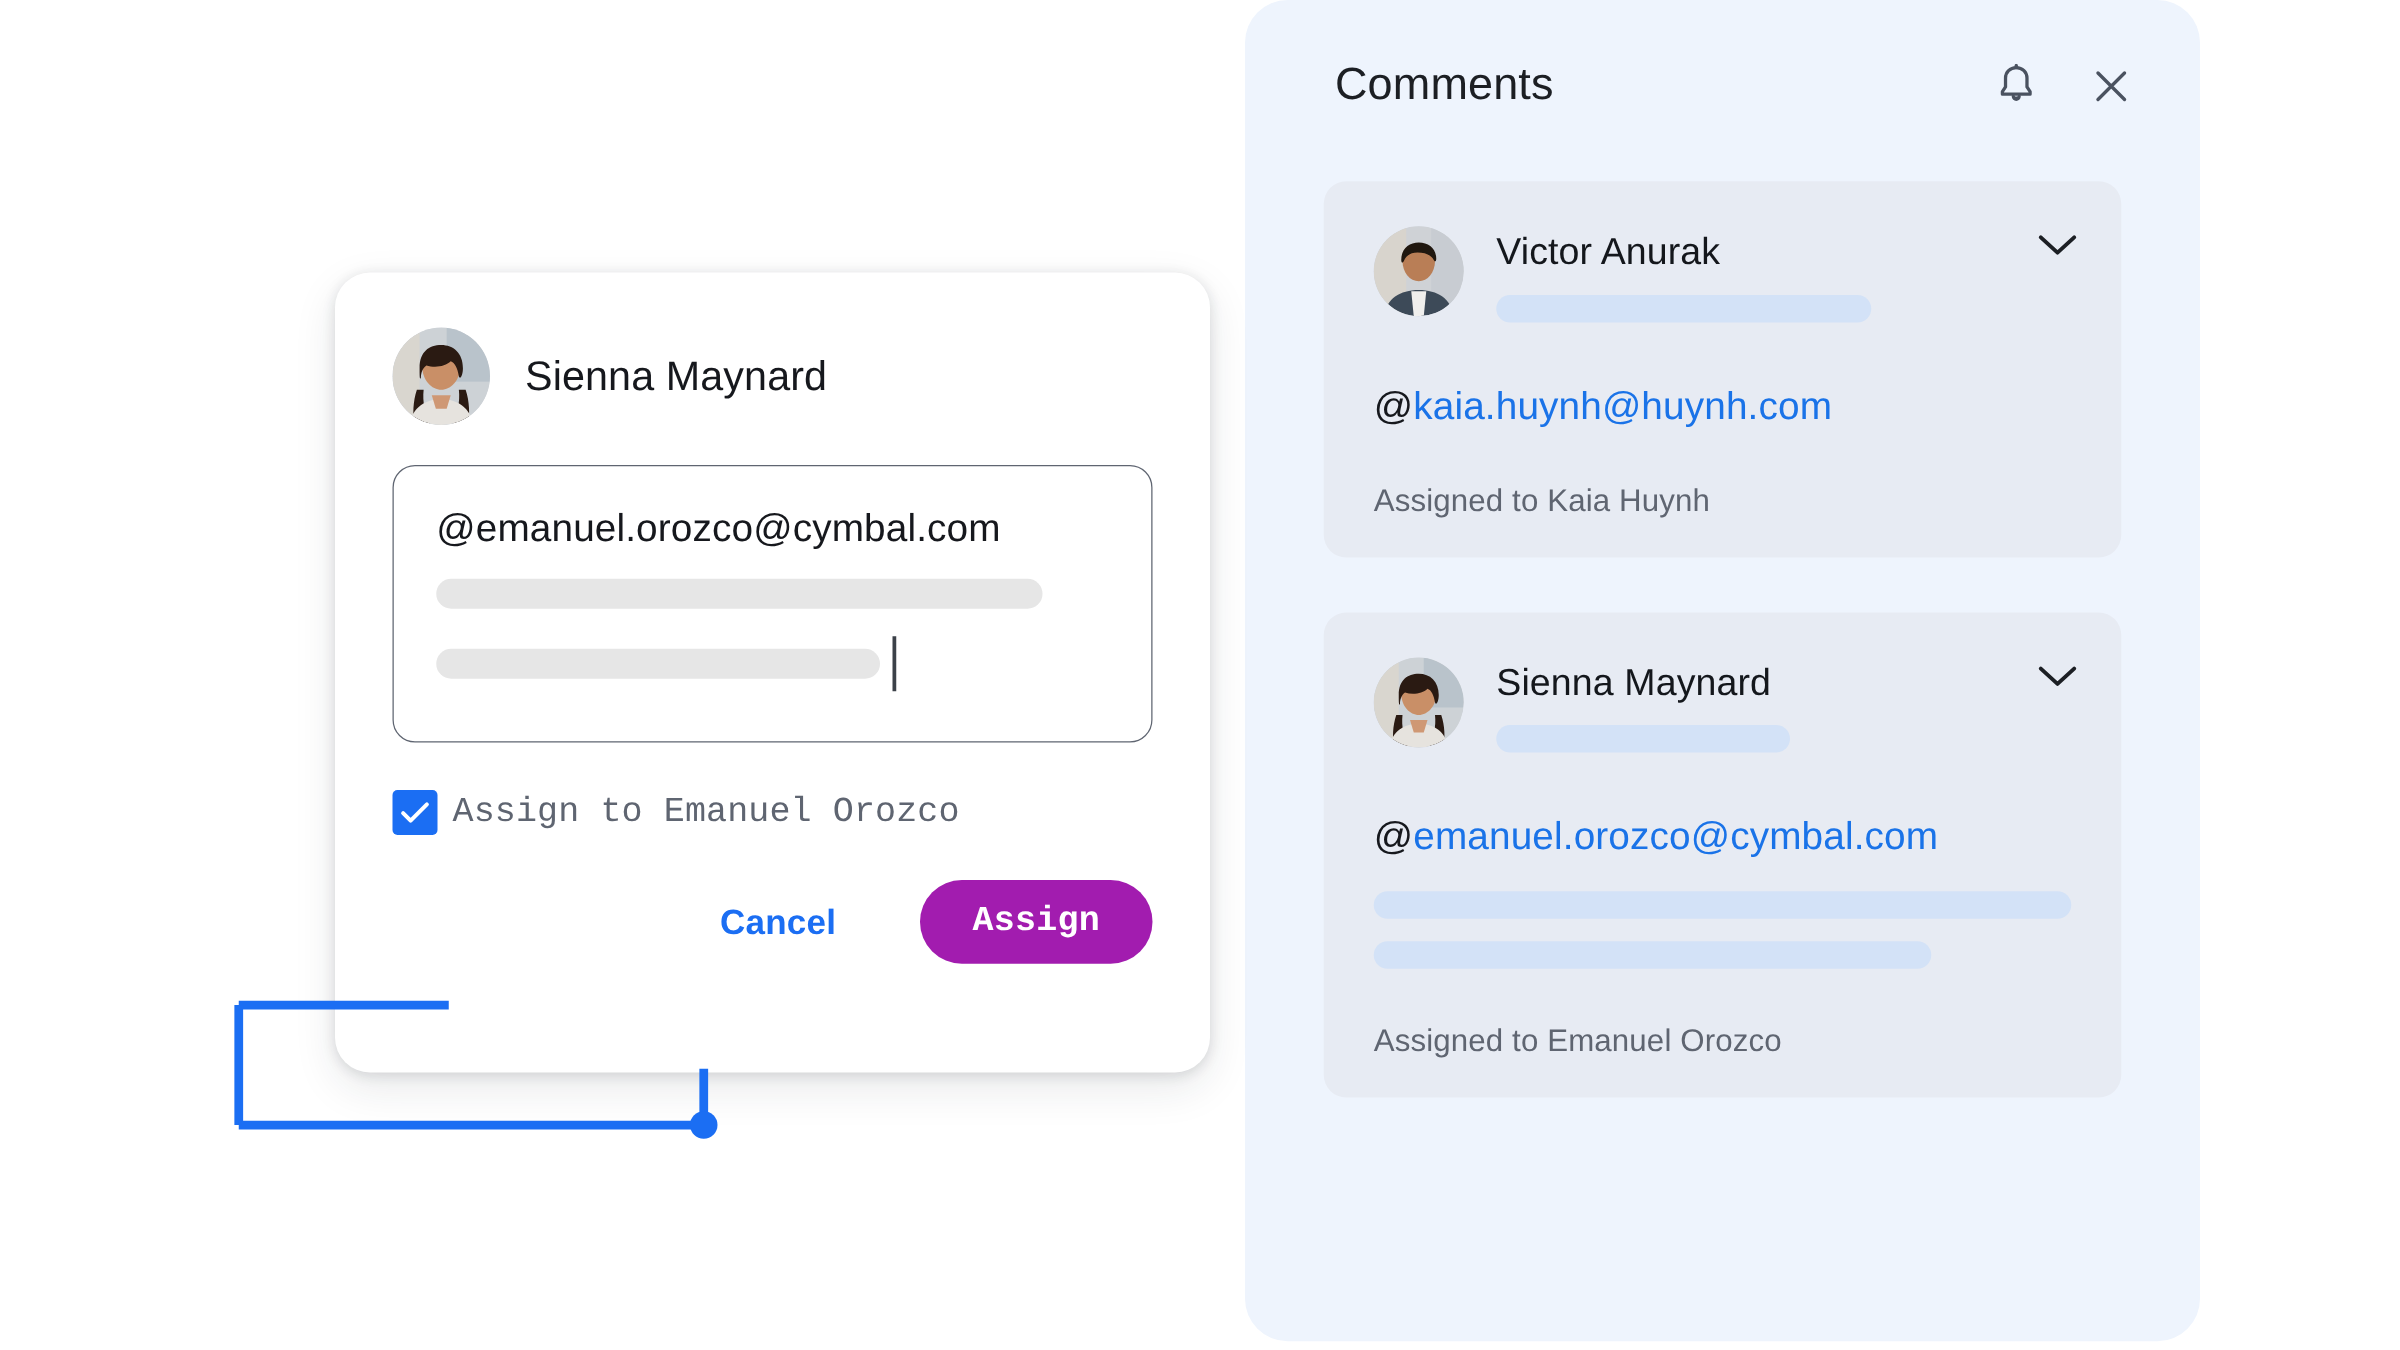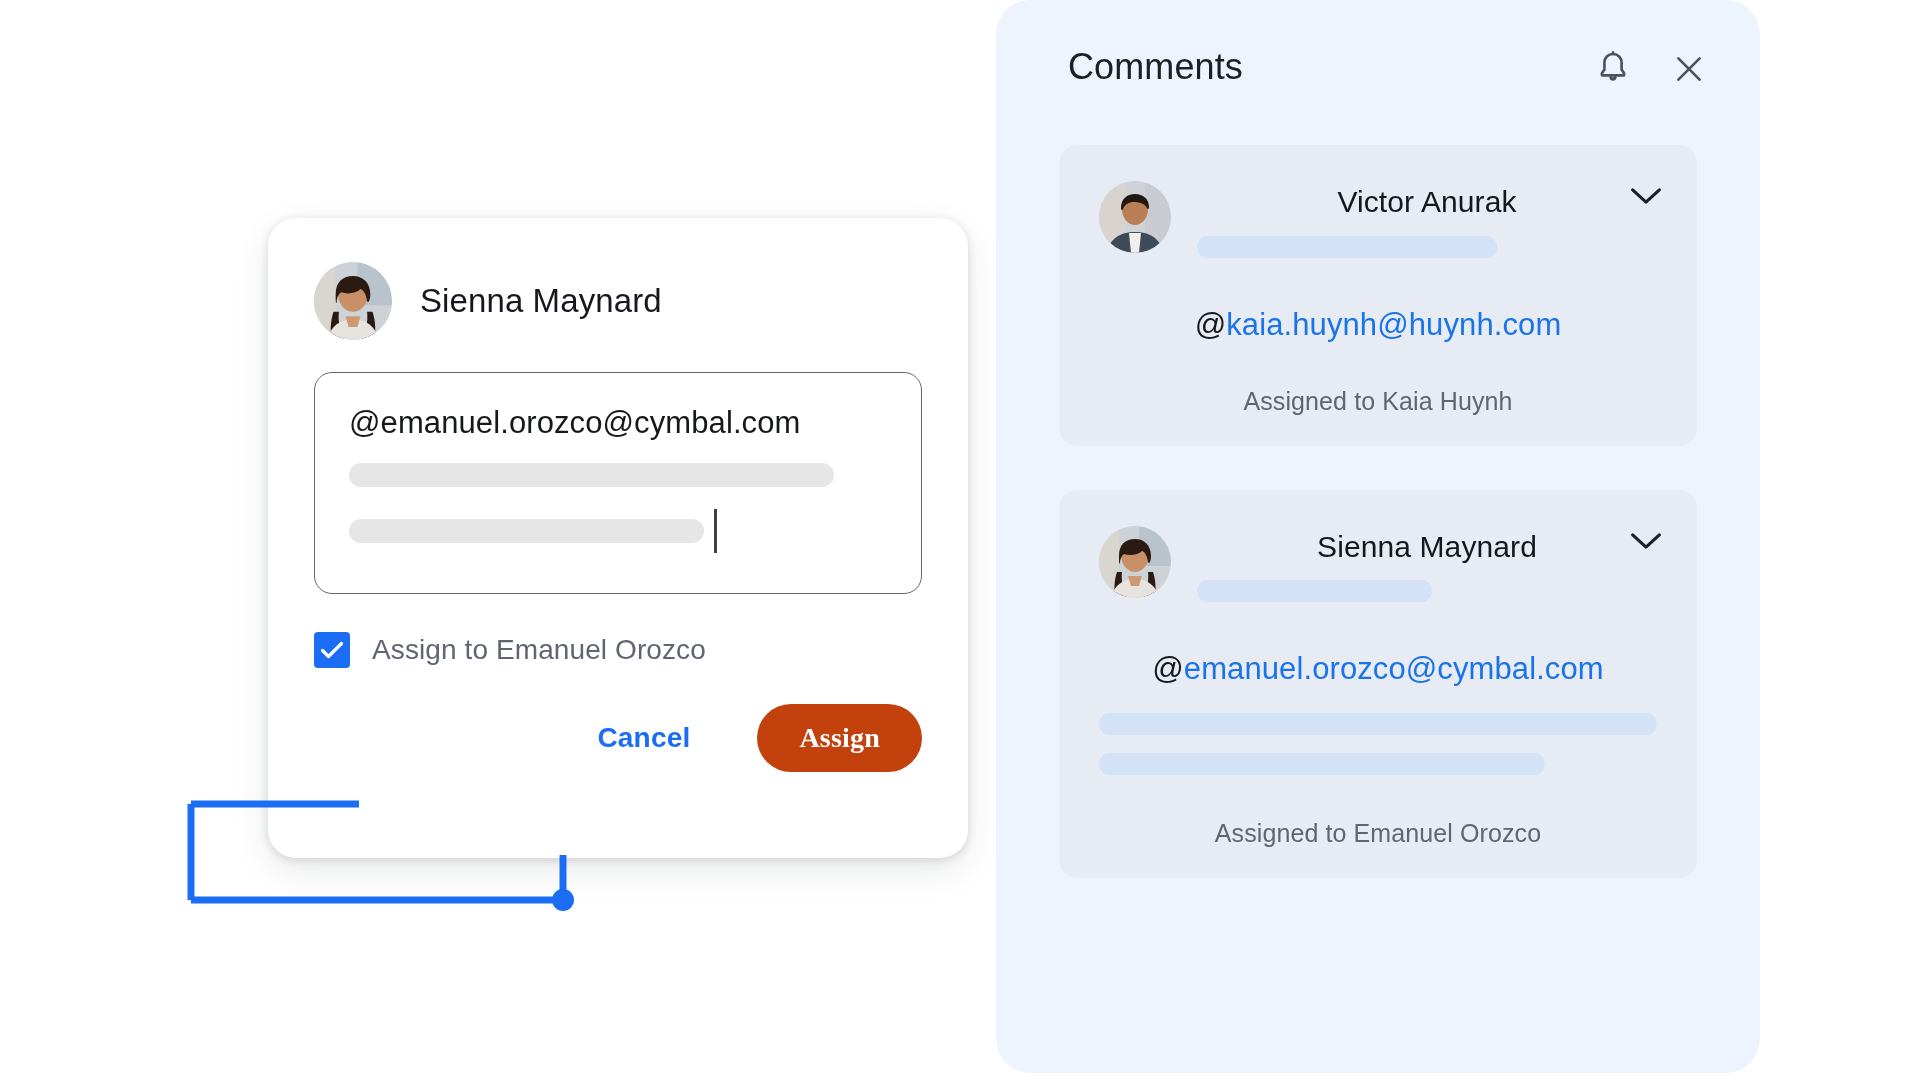--- a/index.html
+++ b/index.html
@@ -33,21 +33,21 @@
     display: flex; align-items: center; gap: 38px;
   }
   .icon-btn {
     width: 38px; height: 38px;
     display: flex; align-items: center; justify-content: center;
     cursor: pointer; color: #4a5260;
   }
   .icon-btn svg { display: block; }
 
   
-  .cards { position: absolute; left: 63px; top: 145px; width: 638px; text-align: center; }
+  .cards { position: absolute; left: 63px; top: 145px; width: 638px; }
   .ccard {
     background: #e7ebf3;
     border-radius: 18px;
     padding: 36px 40px 30px 40px;
     margin-bottom: 44px;
     position: relative;
   }
   .ccard-head { display: flex; align-items: flex-start; }
   .avatar {
     width: 72px; height: 72px; border-radius: 50%;
@@ -125,36 +125,36 @@
   }
 
   .checkrow { display: flex; align-items: center; margin-top: 38px; }
   .cbox {
     width: 36px; height: 36px; border-radius: 4px; background: #1b6ef3;
     display: flex; align-items: center; justify-content: center;
     flex: none; cursor: pointer;
   }
   .cbox svg { display: block; }
   .clabel {
-    margin-left: 22px; font-size: 28px; color: #5f6571; letter-spacing: 0.1px;
+    margin-left: 12px; font-size: 28px; color: #5f6571; letter-spacing: 0.1px; font-family: Liberation Mono, monospace;
   }
 
   .actions {
     display: flex; align-items: center; justify-content: flex-end;
     margin-top: 36px; gap: 43px;
   }
   .btn-cancel {
     background: none; border: none; cursor: pointer;
     font-family: inherit; font-size: 28px; font-weight: 700;
     color: #1b6ef3; letter-spacing: 0.2px; padding: 14px 24px;
     border-radius: 26px;
   }
   .btn-assign {
-    background: #c2410c; border: none; cursor: pointer;
-    font-family: Liberation Serif, serif; font-size: 28px; font-weight: 700;
+    background: #a21caf; border: none; cursor: pointer;
+    font-family: Liberation Mono, monospace; font-size: 28px; font-weight: 700;
     color: #ffffff; letter-spacing: 0.2px;
     padding: 18px 42px; border-radius: 34px;
   }
 
   
   .anchor { position: absolute; left: 187px; top: 800px; z-index: 6; }
   .anchor svg { display: block; }
 </style>
 </head>
 <body>

